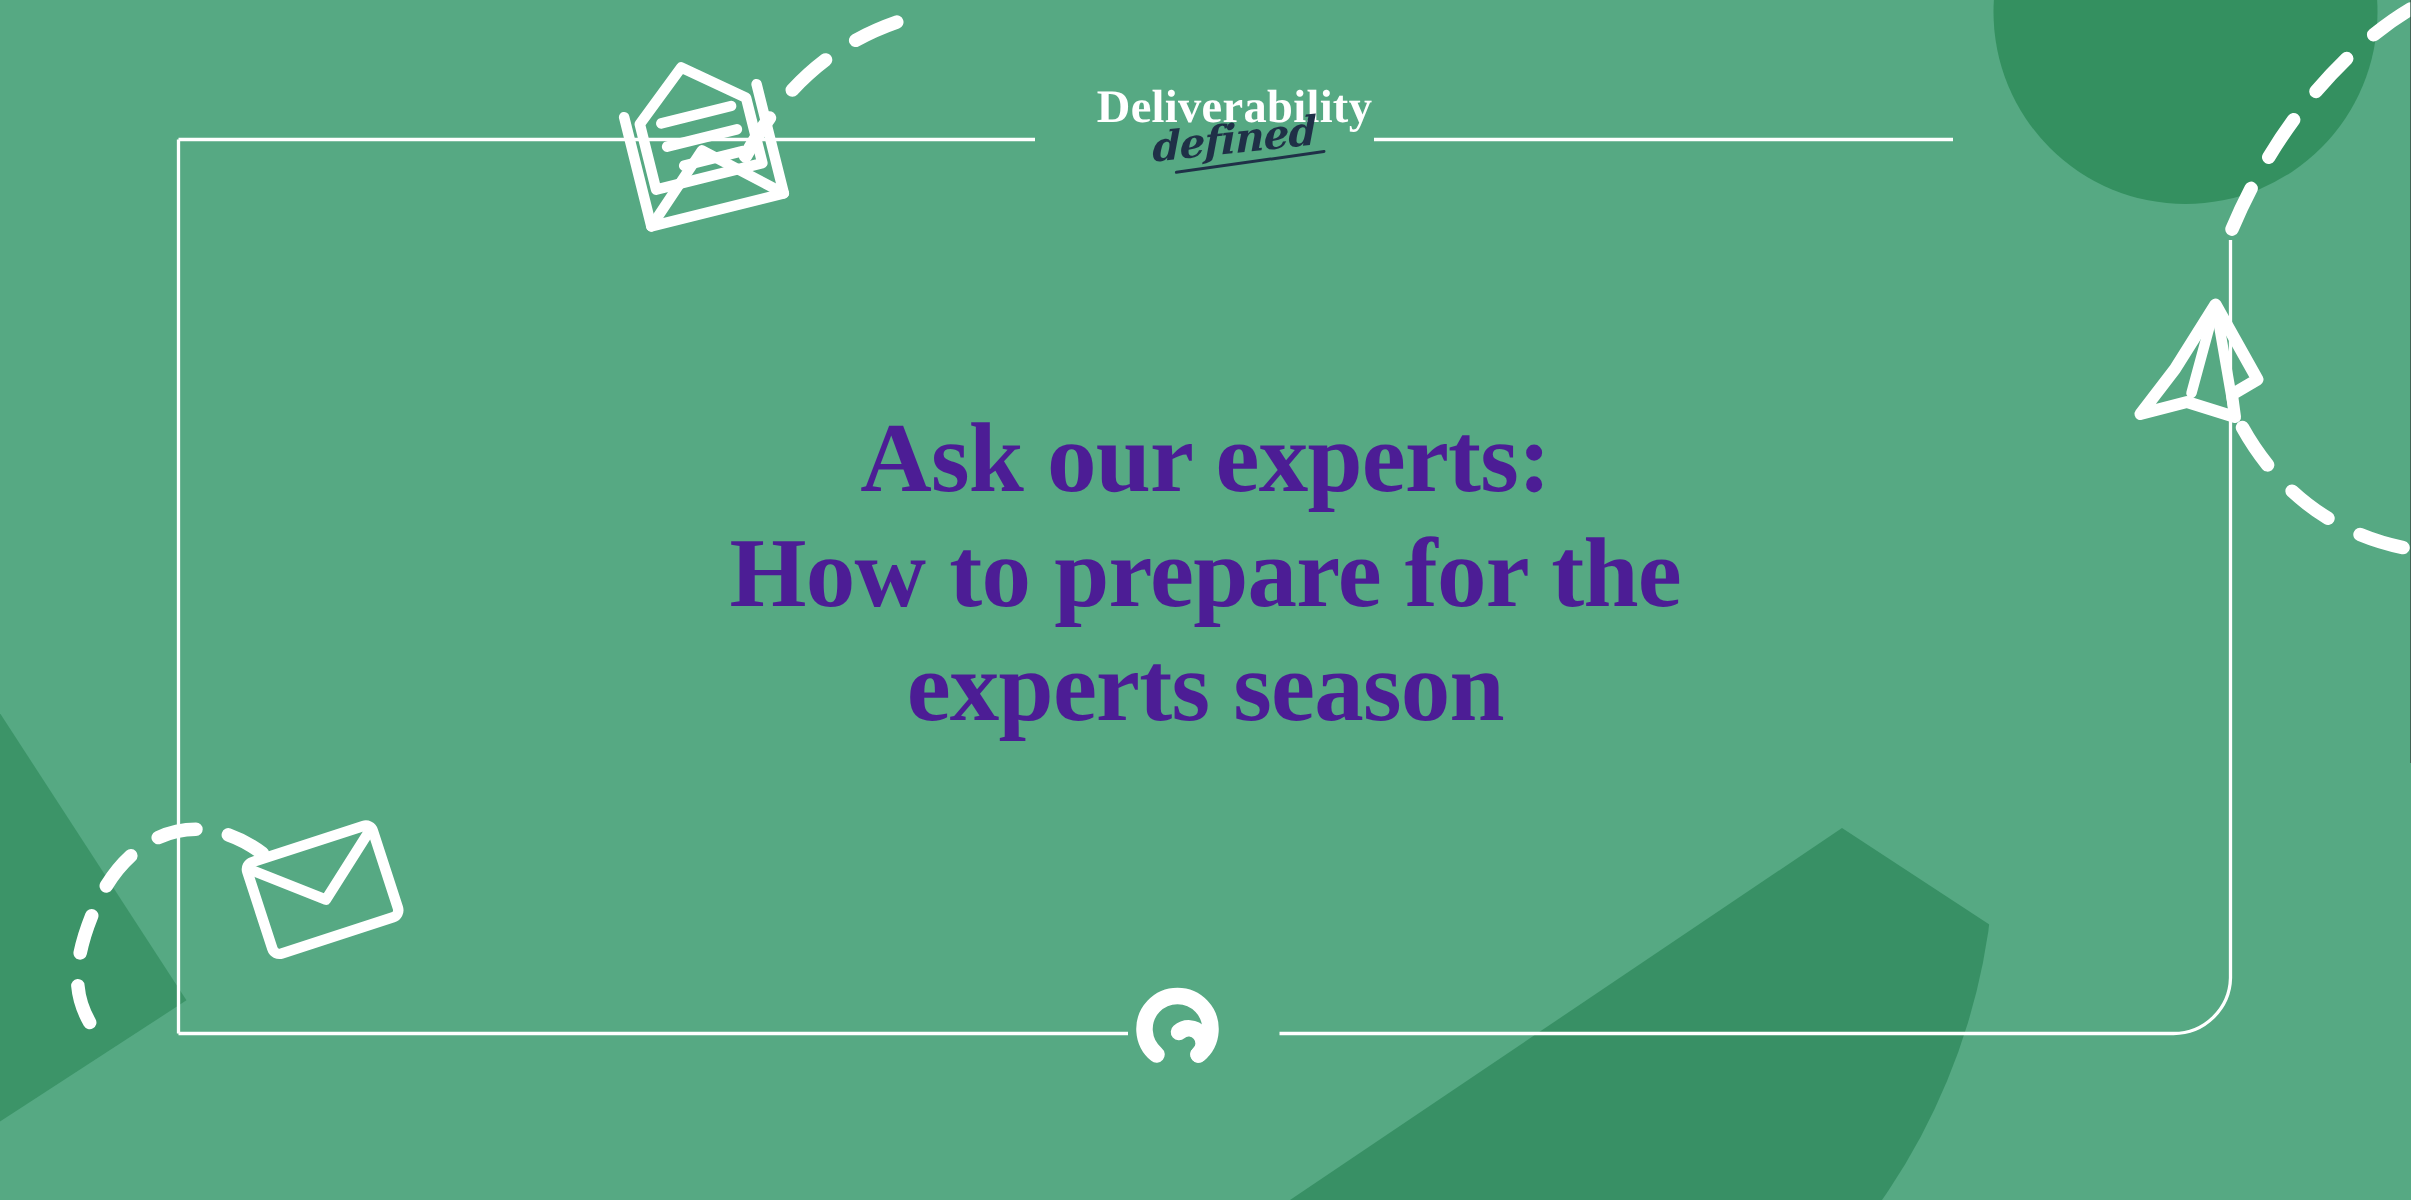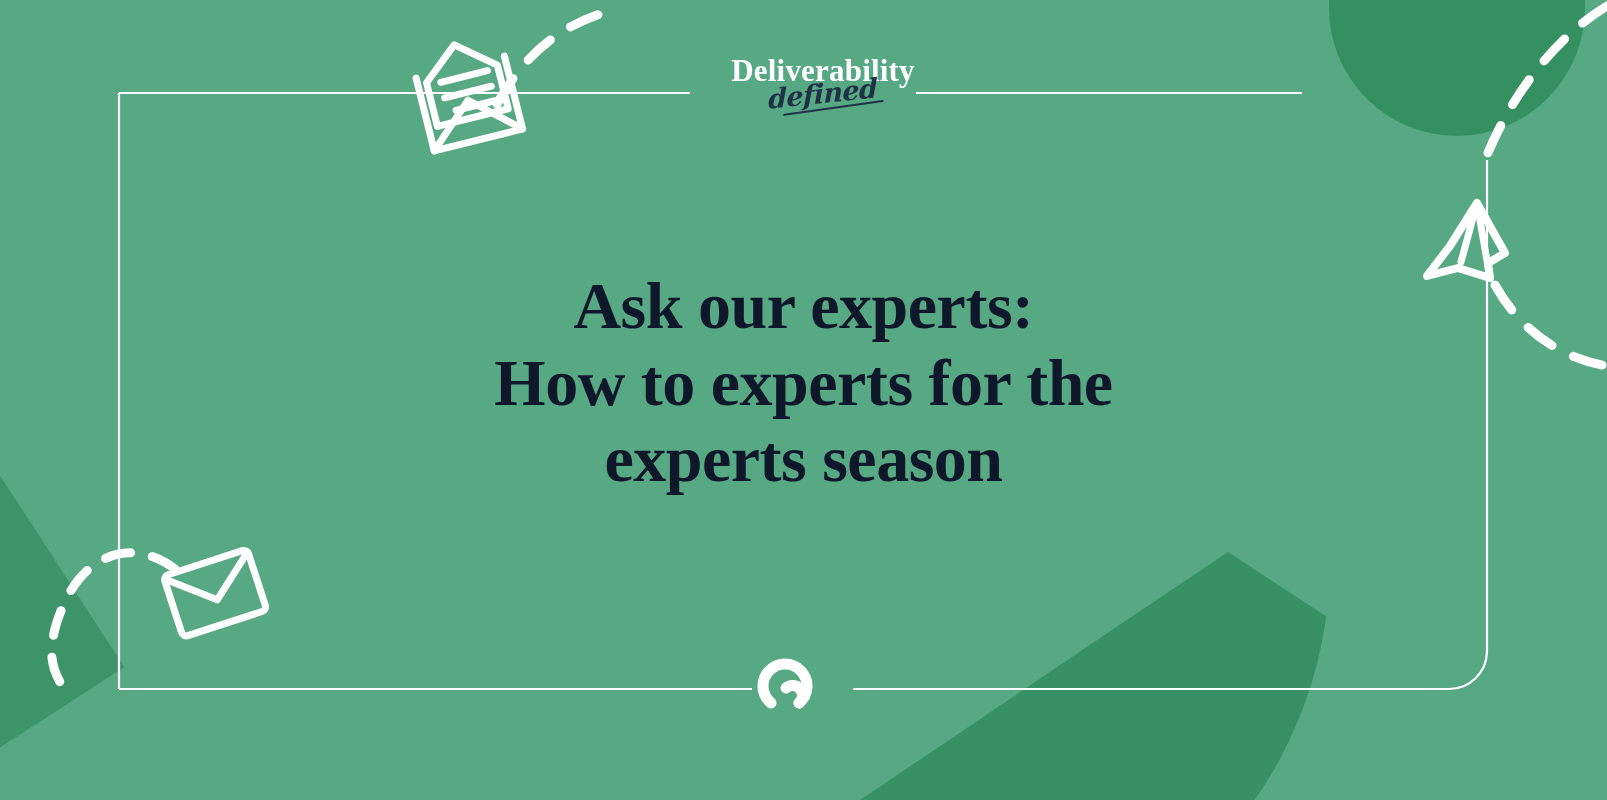--- a/index.html
+++ b/index.html
@@ -80,21 +80,21 @@
   }
 
   
   #headline {
     position: absolute;
     z-index: 5;
     left: 180px;
     right: 180px;
     top: 268px;
     text-align: center;
-    color: #0f172a;
+    color: #4c1d95;
     font-family: "Liberation Serif", "DejaVu Serif", serif;
     font-weight: 700;
     font-size: 66px;
     line-height: 1.16;
     letter-spacing: -0.5px;
     pointer-events: none;
   }
   #headline .hl-line { display: block; white-space: nowrap; }
 </style>
 </head>
@@ -183,17 +183,17 @@
 
   <div id="brand">
     <span id="brand-word">Deliverability</span>
     <span id="brand-script-wrap">
       <span id="brand-script">defined</span>
     </span>
   </div>
 
   <div id="headline">
     <span class="hl-line">Ask our experts:</span>
-    <span class="hl-line">How to experts for the</span>
+    <span class="hl-line">How to prepare for the</span>
     <span class="hl-line">experts season</span>
   </div>
 
 </div>
 
 </body></html>

